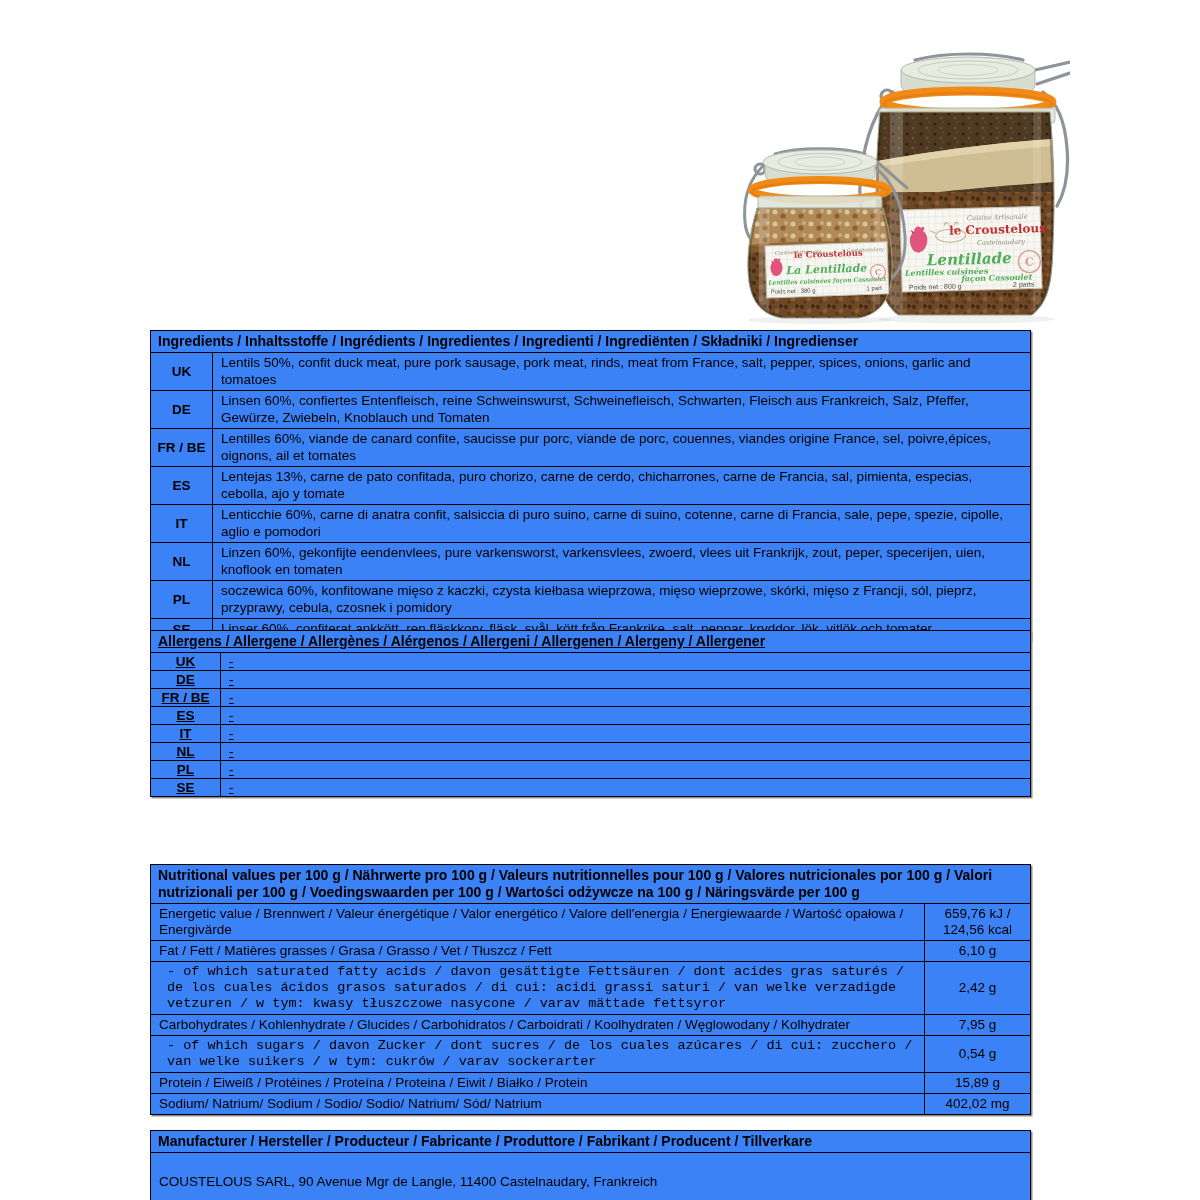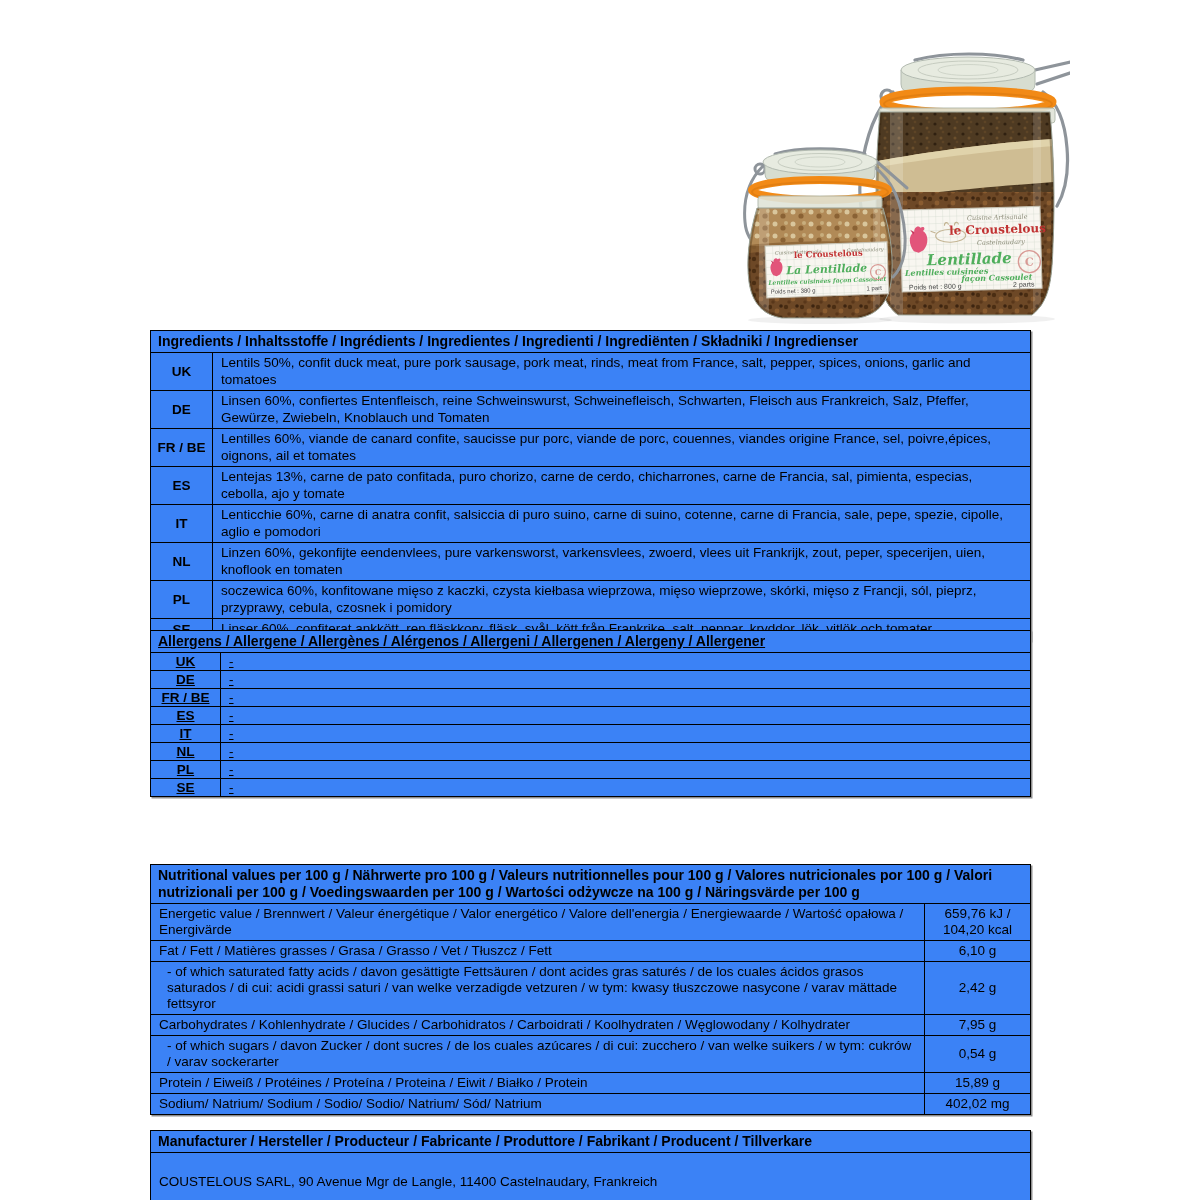--- a/index.html
+++ b/index.html
@@ -14,21 +14,21 @@
   #ingredients{top:330px;}
   #ingredients td.txt{font-size:13.5px;line-height:16.5px;padding:2px 8px;vertical-align:middle;}
   #ingredients td.lang{font-size:13.5px;font-weight:bold;text-align:center;line-height:15px;}
 
   #allergens{top:630px;text-decoration:underline;}
   #allergens td.txt{font-size:13.5px;line-height:15px;padding:1px 8px;}
   #allergens td.lang{font-size:13.5px;font-weight:bold;text-align:center;line-height:15px;padding:1px 2px;}
 
   #nutrition{top:864px;}
   #nutrition td.lbl{font-size:13.5px;line-height:16px;padding:2px 8px;}
-  #nutrition td.lbl.sub{padding-left:16px;}
+  #nutrition td.lbl.sub{padding-left:16px;font-family:Liberation Mono, monospace;}
   #nutrition td.val{font-size:13.5px;line-height:16px;text-align:center;padding:2px 6px;}
 
   #manufacturer{top:1130px;}
   #manufacturer td.addr{font-size:13.5px;line-height:17px;padding:20px 8px;}
 
   #jars{position:absolute;left:735px;top:40px;width:335px;height:285px;}
   .script-green{font-family:"DejaVu Serif",serif;font-style:italic;font-weight:bold;}
   .script-gray{font-family:"DejaVu Serif",serif;font-style:italic;}
   .brand-red{font-family:"DejaVu Serif",serif;font-weight:bold;}
 </style>
@@ -270,21 +270,21 @@
   <colgroup>
       <col>
       <col style="width:106px">
     </colgroup>
   <tbody>
       <tr>
     <th colspan="2">Nutritional values per 100 g / Nährwerte pro 100 g / Valeurs nutritionnelles pour 100 g / Valores nutricionales por 100 g / Valori nutrizionali per 100 g / Voedingswaarden per 100 g / Wartości odżywcze na 100 g / Näringsvärde per 100 g</th>
   </tr>
   <tr>
     <td class="lbl">Energetic value / Brennwert / Valeur énergétique / Valor energético / Valore dell'energia / Energiewaarde / Wartość opałowa / Energivärde</td>
-    <td class="val">659,76 kJ / 104,20 kcal</td>
+    <td class="val">659,76 kJ / 124,56 kcal</td>
   </tr>
   <tr>
     <td class="lbl">Fat / Fett / Matières grasses / Grasa / Grasso / Vet / Tłuszcz / Fett</td>
     <td class="val">6,10 g</td>
   </tr>
   <tr>
     <td class="lbl sub">- of which saturated fatty acids / davon gesättigte Fettsäuren / dont acides gras saturés / de los cuales ácidos grasos saturados / di cui: acidi grassi saturi / van welke verzadigde vetzuren / w tym: kwasy tłuszczowe nasycone / varav mättade fettsyror</td>
     <td class="val">2,42 g</td>
   </tr>
   <tr>

